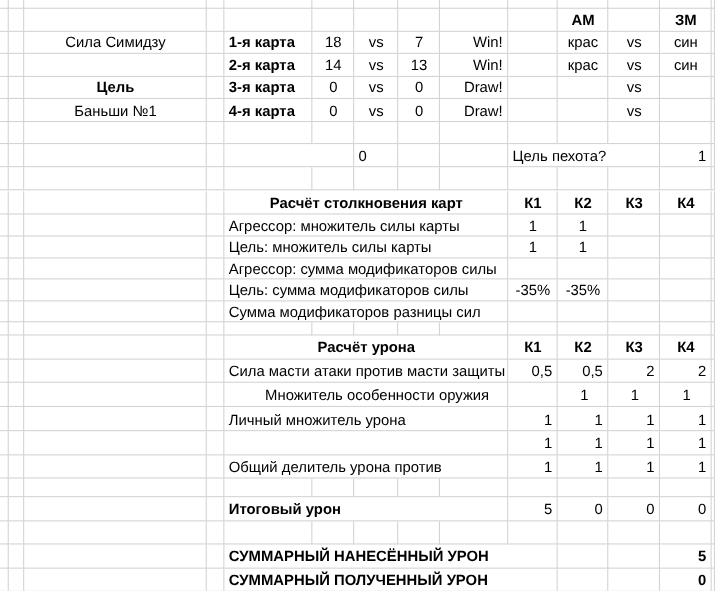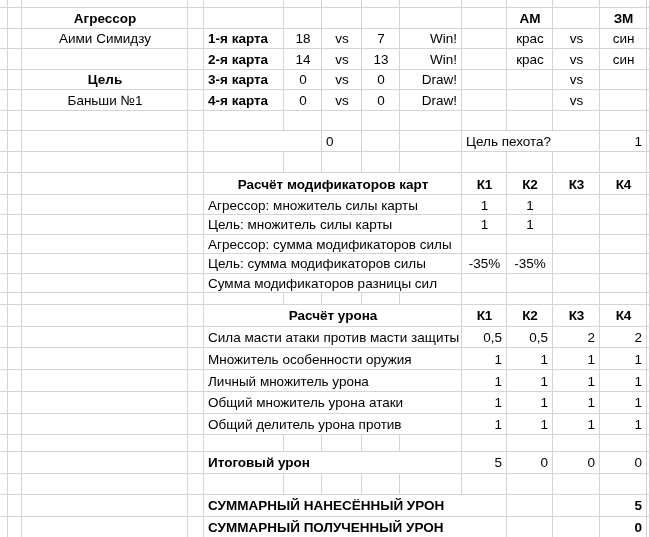--- a/index.html
+++ b/index.html
@@ -55,21 +55,21 @@
   .r5{top:90px;height:20.5px;}
   .r7{top:131px;height:21.3px;}
   .r9{top:173.5px;height:21.5px;}
   .r10{top:195px;height:20px;}
   .r11{top:215px;height:19.5px;}
   .r12{top:234.5px;height:19.5px;}
   .r13{top:254px;height:19.5px;}
   .r14{top:273.5px;height:19.5px;}
   .r16{top:304.5px;height:22px;}
   .r17{top:326.5px;height:21.5px;}
-  .r18{top:348px;height:22px;}
+  .r18{top:348px;height:22px;margin-left:33px;}
   .r19{top:370px;height:22px;}
   .r20{top:392px;height:21.5px;}
   .r21{top:413.5px;height:21.5px;}
   .r23{top:452px;height:21.5px;}
   .r25{top:495px;height:21.5px;}
   .r26{top:516.5px;height:21.5px;}
 </style>
 </head>
 <body>
 
@@ -383,25 +383,24 @@
       <div class="gcell" style="left: 8px; top: 516.5px; width: 14px; height: 21.5px;"></div>
       <div class="gcell" style="left: 22px; top: 516.5px; width: 166px; height: 21.5px;"></div>
       <div class="gcell" style="left: 188px; top: 516.5px; width: 16px; height: 21.5px;"></div>
       <div class="gcell" style="left: 204px; top: 516.5px; width: 303px; height: 21.5px;"></div>
       <div class="gcell" style="left: 507px; top: 516.5px; width: 46px; height: 21.5px;"></div>
       <div class="gcell" style="left: 553px; top: 516.5px; width: 47px; height: 21.5px;"></div>
       <div class="gcell" style="left: 600px; top: 516.5px; width: 47px; height: 21.5px;"></div>
       <div class="gcell" style="left: 647px; top: 516.5px; width: 3px; height: 21.5px;"></div>
     </div>
 
-  <div class="cell col-B r1 ac b">Агрессор</div>
   <div class="cell col-J r1 ac b">АМ</div>
   <div class="cell col-L r1 ac b">ЗМ</div>
 
-  <div class="cell col-B r2 ac">Аими Симидзу</div>
+  <div class="cell col-B r2 ac">Сила Симидзу</div>
   <div class="cell col-D r2 al b">1-я карта</div>
   <div class="cell col-E r2 ac">18</div>
   <div class="cell col-F r2 ac">vs</div>
   <div class="cell col-G r2 ac">7</div>
   <div class="cell col-H r2 ar">Win!</div>
   <div class="cell col-J r2 ac">крас</div>
   <div class="cell col-K r2 ac">vs</div>
   <div class="cell col-L r2 ac">син</div>
 
   <div class="cell col-D r3 al b">2-я карта</div>
@@ -426,21 +425,21 @@
   <div class="cell col-E r5 ac">0</div>
   <div class="cell col-F r5 ac">vs</div>
   <div class="cell col-G r5 ac">0</div>
   <div class="cell col-H r5 ar">Draw!</div>
   <div class="cell col-K r5 ac">vs</div>
 
   <div class="cell col-F r7 al">0</div>
   <div class="cell col-IK r7 al">Цель пехота?</div>
   <div class="cell col-L r7 ar">1</div>
 
-  <div class="cell col-DH r9 ac b">Расчёт модификаторов карт</div>
+  <div class="cell col-DH r9 ac b">Расчёт столкновения карт</div>
   <div class="cell col-I r9 ac b">К1</div>
   <div class="cell col-J r9 ac b">К2</div>
   <div class="cell col-K r9 ac b">К3</div>
   <div class="cell col-L r9 ac b">К4</div>
 
   <div class="cell col-DH r10 al">Агрессор: множитель силы карты</div>
   <div class="cell col-I r10 ac">1</div>
   <div class="cell col-J r10 ac">1</div>
 
   <div class="cell col-DH r11 al">Цель: множитель силы карты</div>
@@ -472,21 +471,20 @@
   <div class="cell col-J r18 ar">1</div>
   <div class="cell col-K r18 ar">1</div>
   <div class="cell col-L r18 ar">1</div>
 
   <div class="cell col-DH r19 al">Личный множитель урона</div>
   <div class="cell col-I r19 ar">1</div>
   <div class="cell col-J r19 ar">1</div>
   <div class="cell col-K r19 ar">1</div>
   <div class="cell col-L r19 ar">1</div>
 
-  <div class="cell col-DH r20 al">Общий множитель урона атаки</div>
   <div class="cell col-I r20 ar">1</div>
   <div class="cell col-J r20 ar">1</div>
   <div class="cell col-K r20 ar">1</div>
   <div class="cell col-L r20 ar">1</div>
 
   <div class="cell col-DH r21 al">Общий делитель урона против</div>
   <div class="cell col-I r21 ar">1</div>
   <div class="cell col-J r21 ar">1</div>
   <div class="cell col-K r21 ar">1</div>
   <div class="cell col-L r21 ar">1</div>

